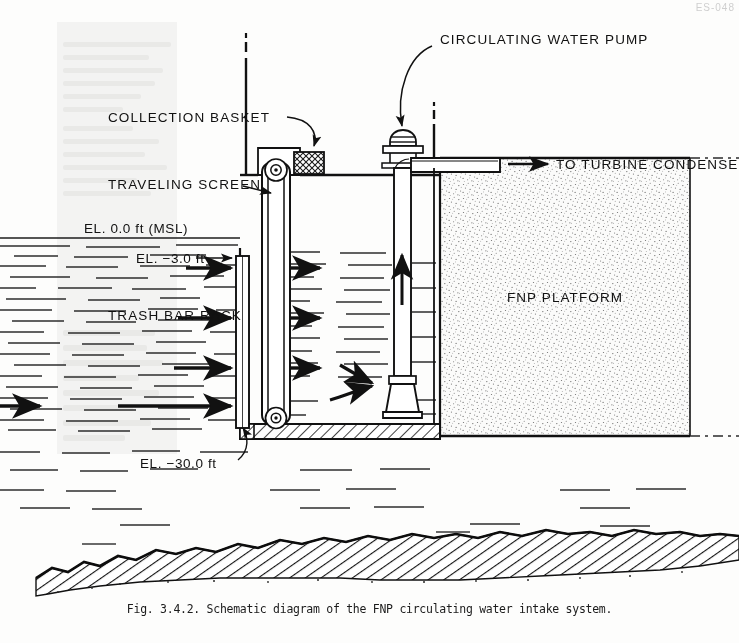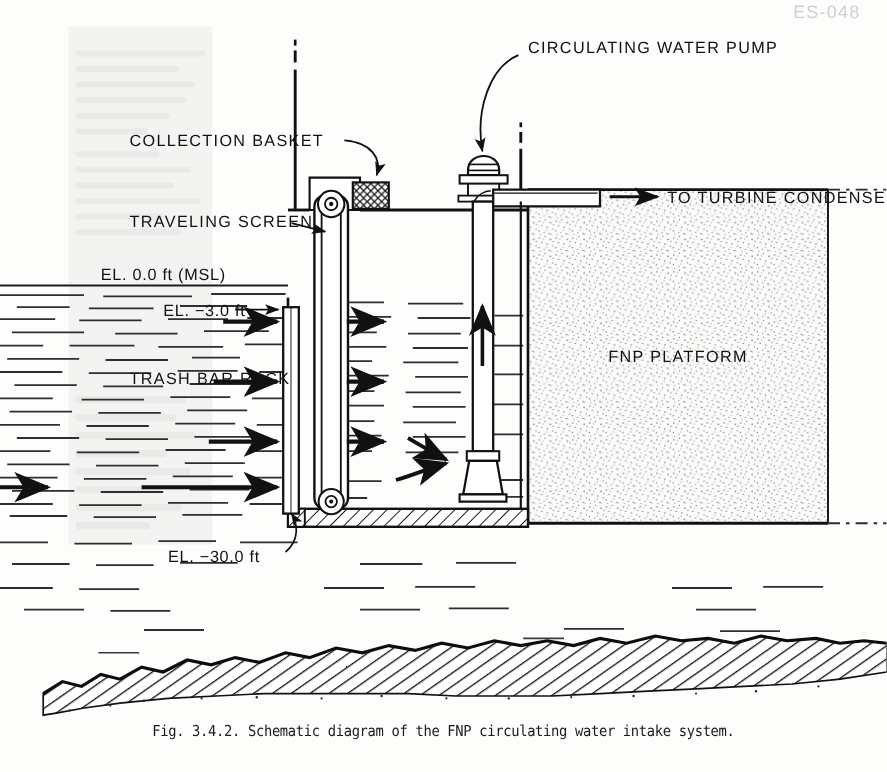--- a/index.html
+++ b/index.html
@@ -25,23 +25,23 @@
   #figure-svg {
     position: absolute;
     left: 0;
     top: 0;
     width: 739px;
     height: 643px;
     display: block;
   }
   .hdr-code {
     position: absolute;
-    right: 22px;
+    right: 4px;
     top: 2px;
-    font-size: 15px;
+    font-size: 10px;
     letter-spacing: 1px;
     color: #cfcfcf;
     font-family: "Liberation Sans", sans-serif;
     user-select: none;
   }
   .caption {
     position: absolute;
     left: 0;
     right: 0;
     top: 601px;

